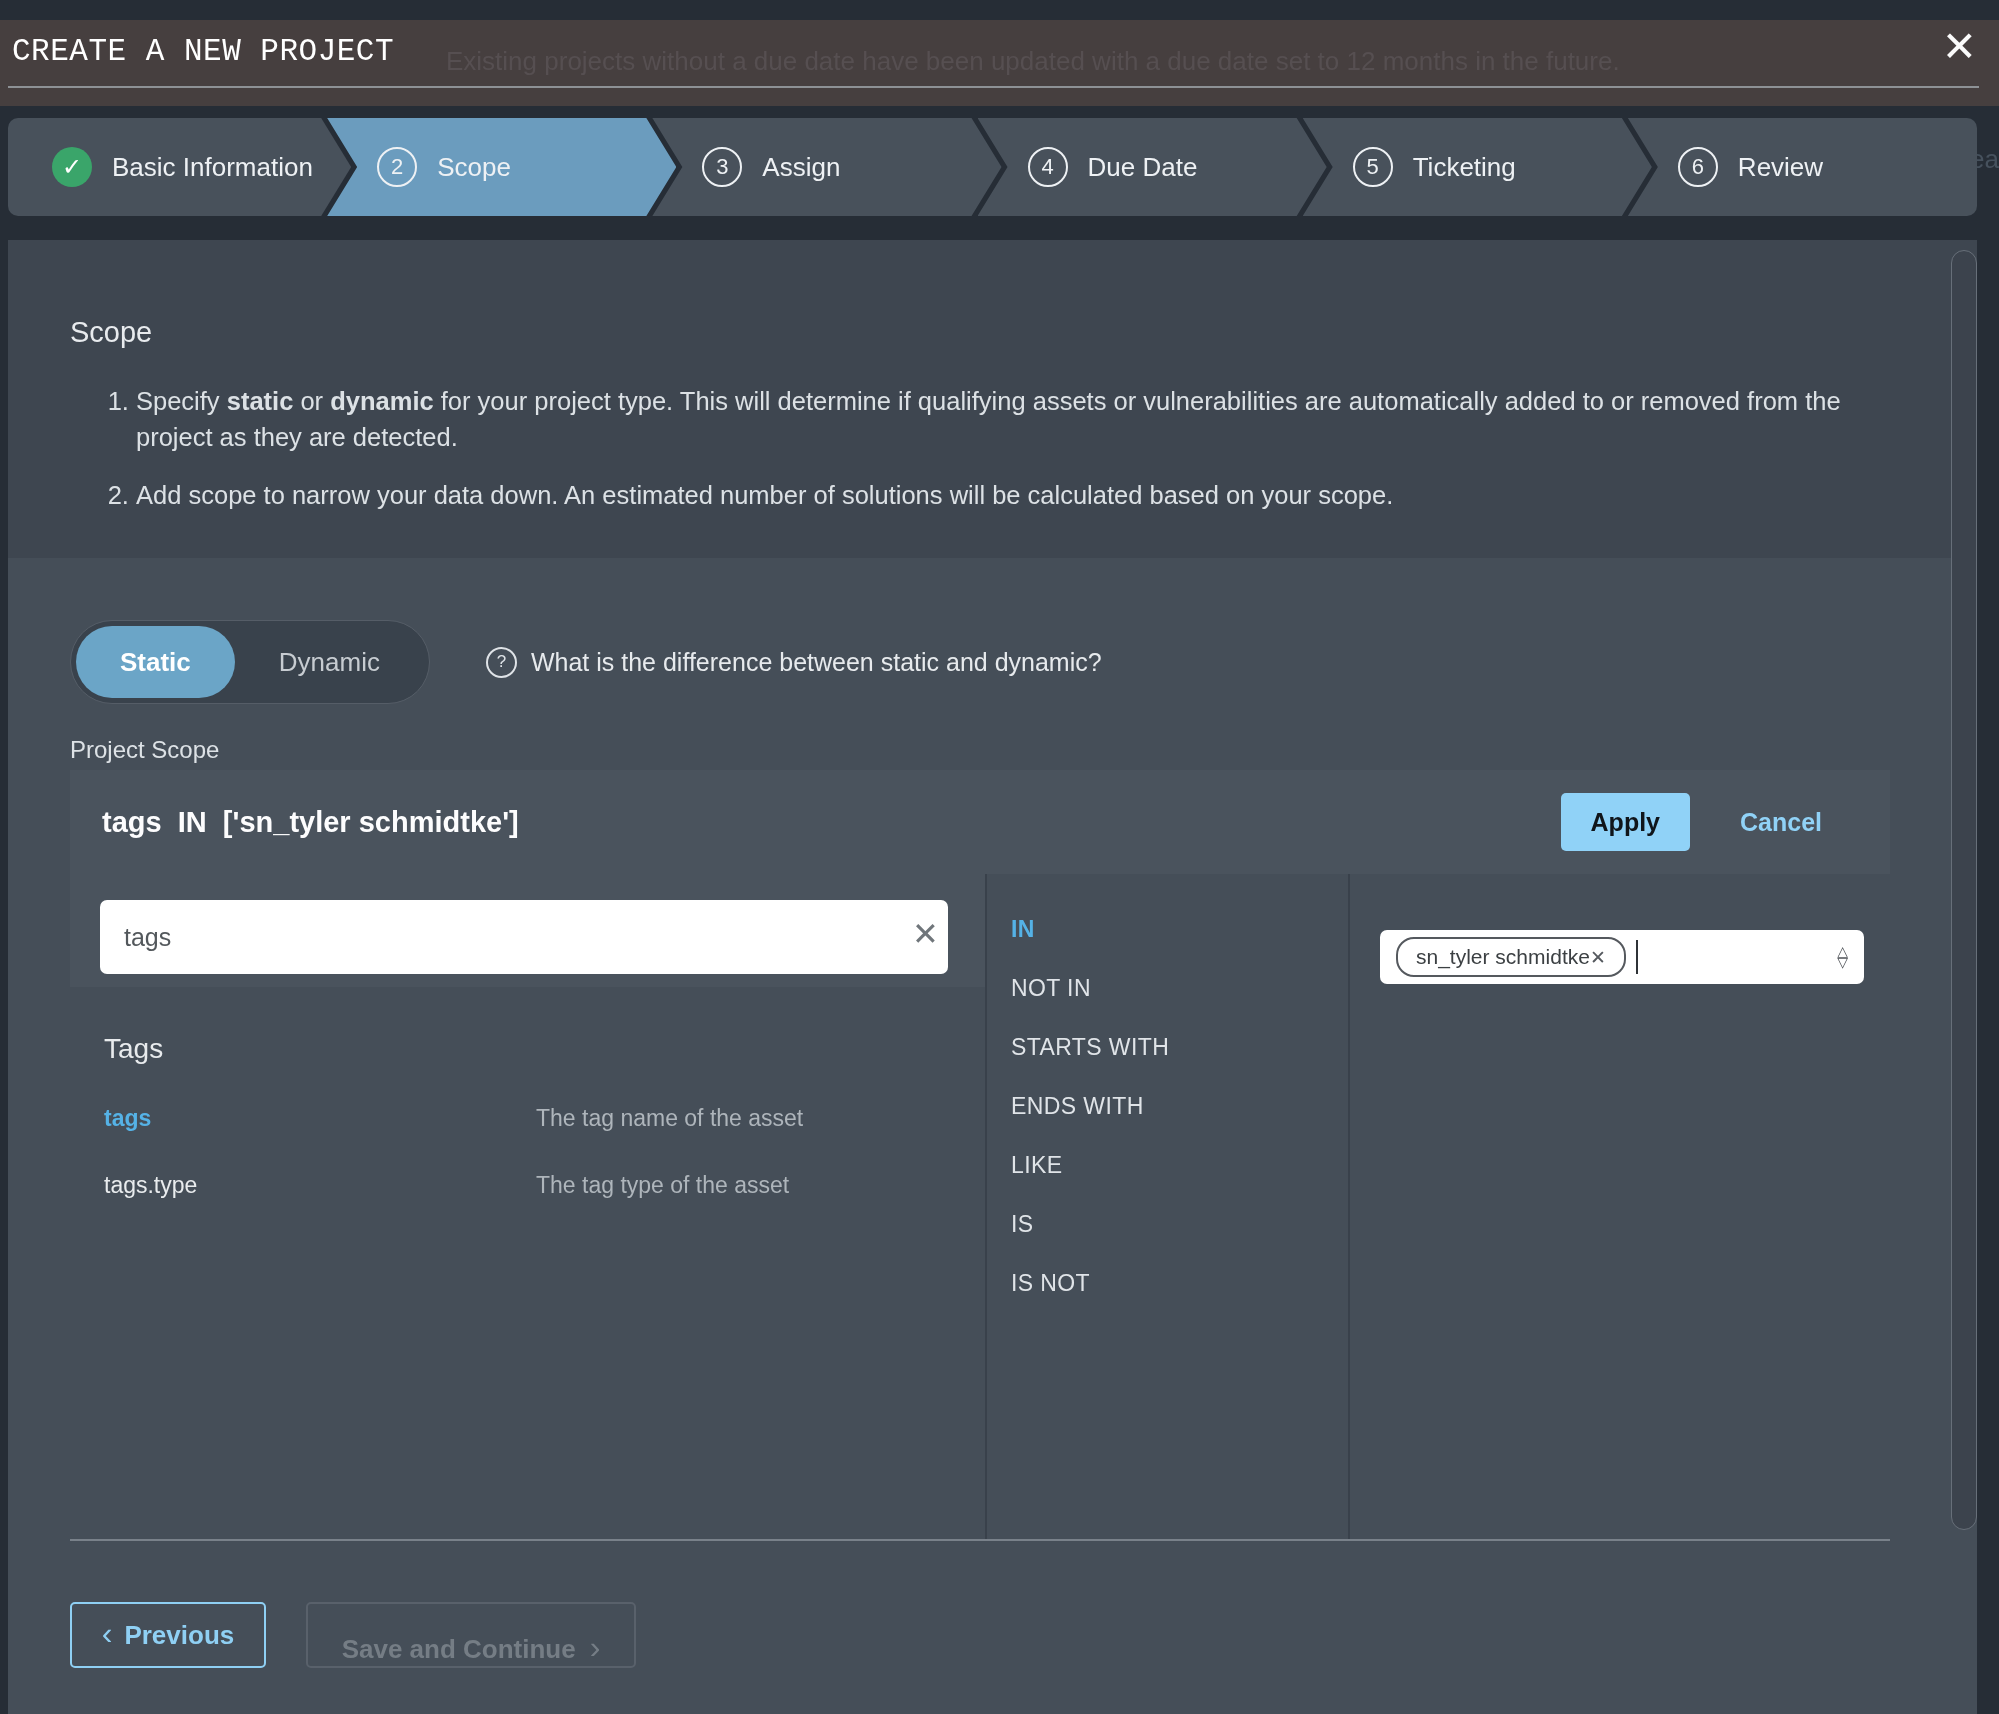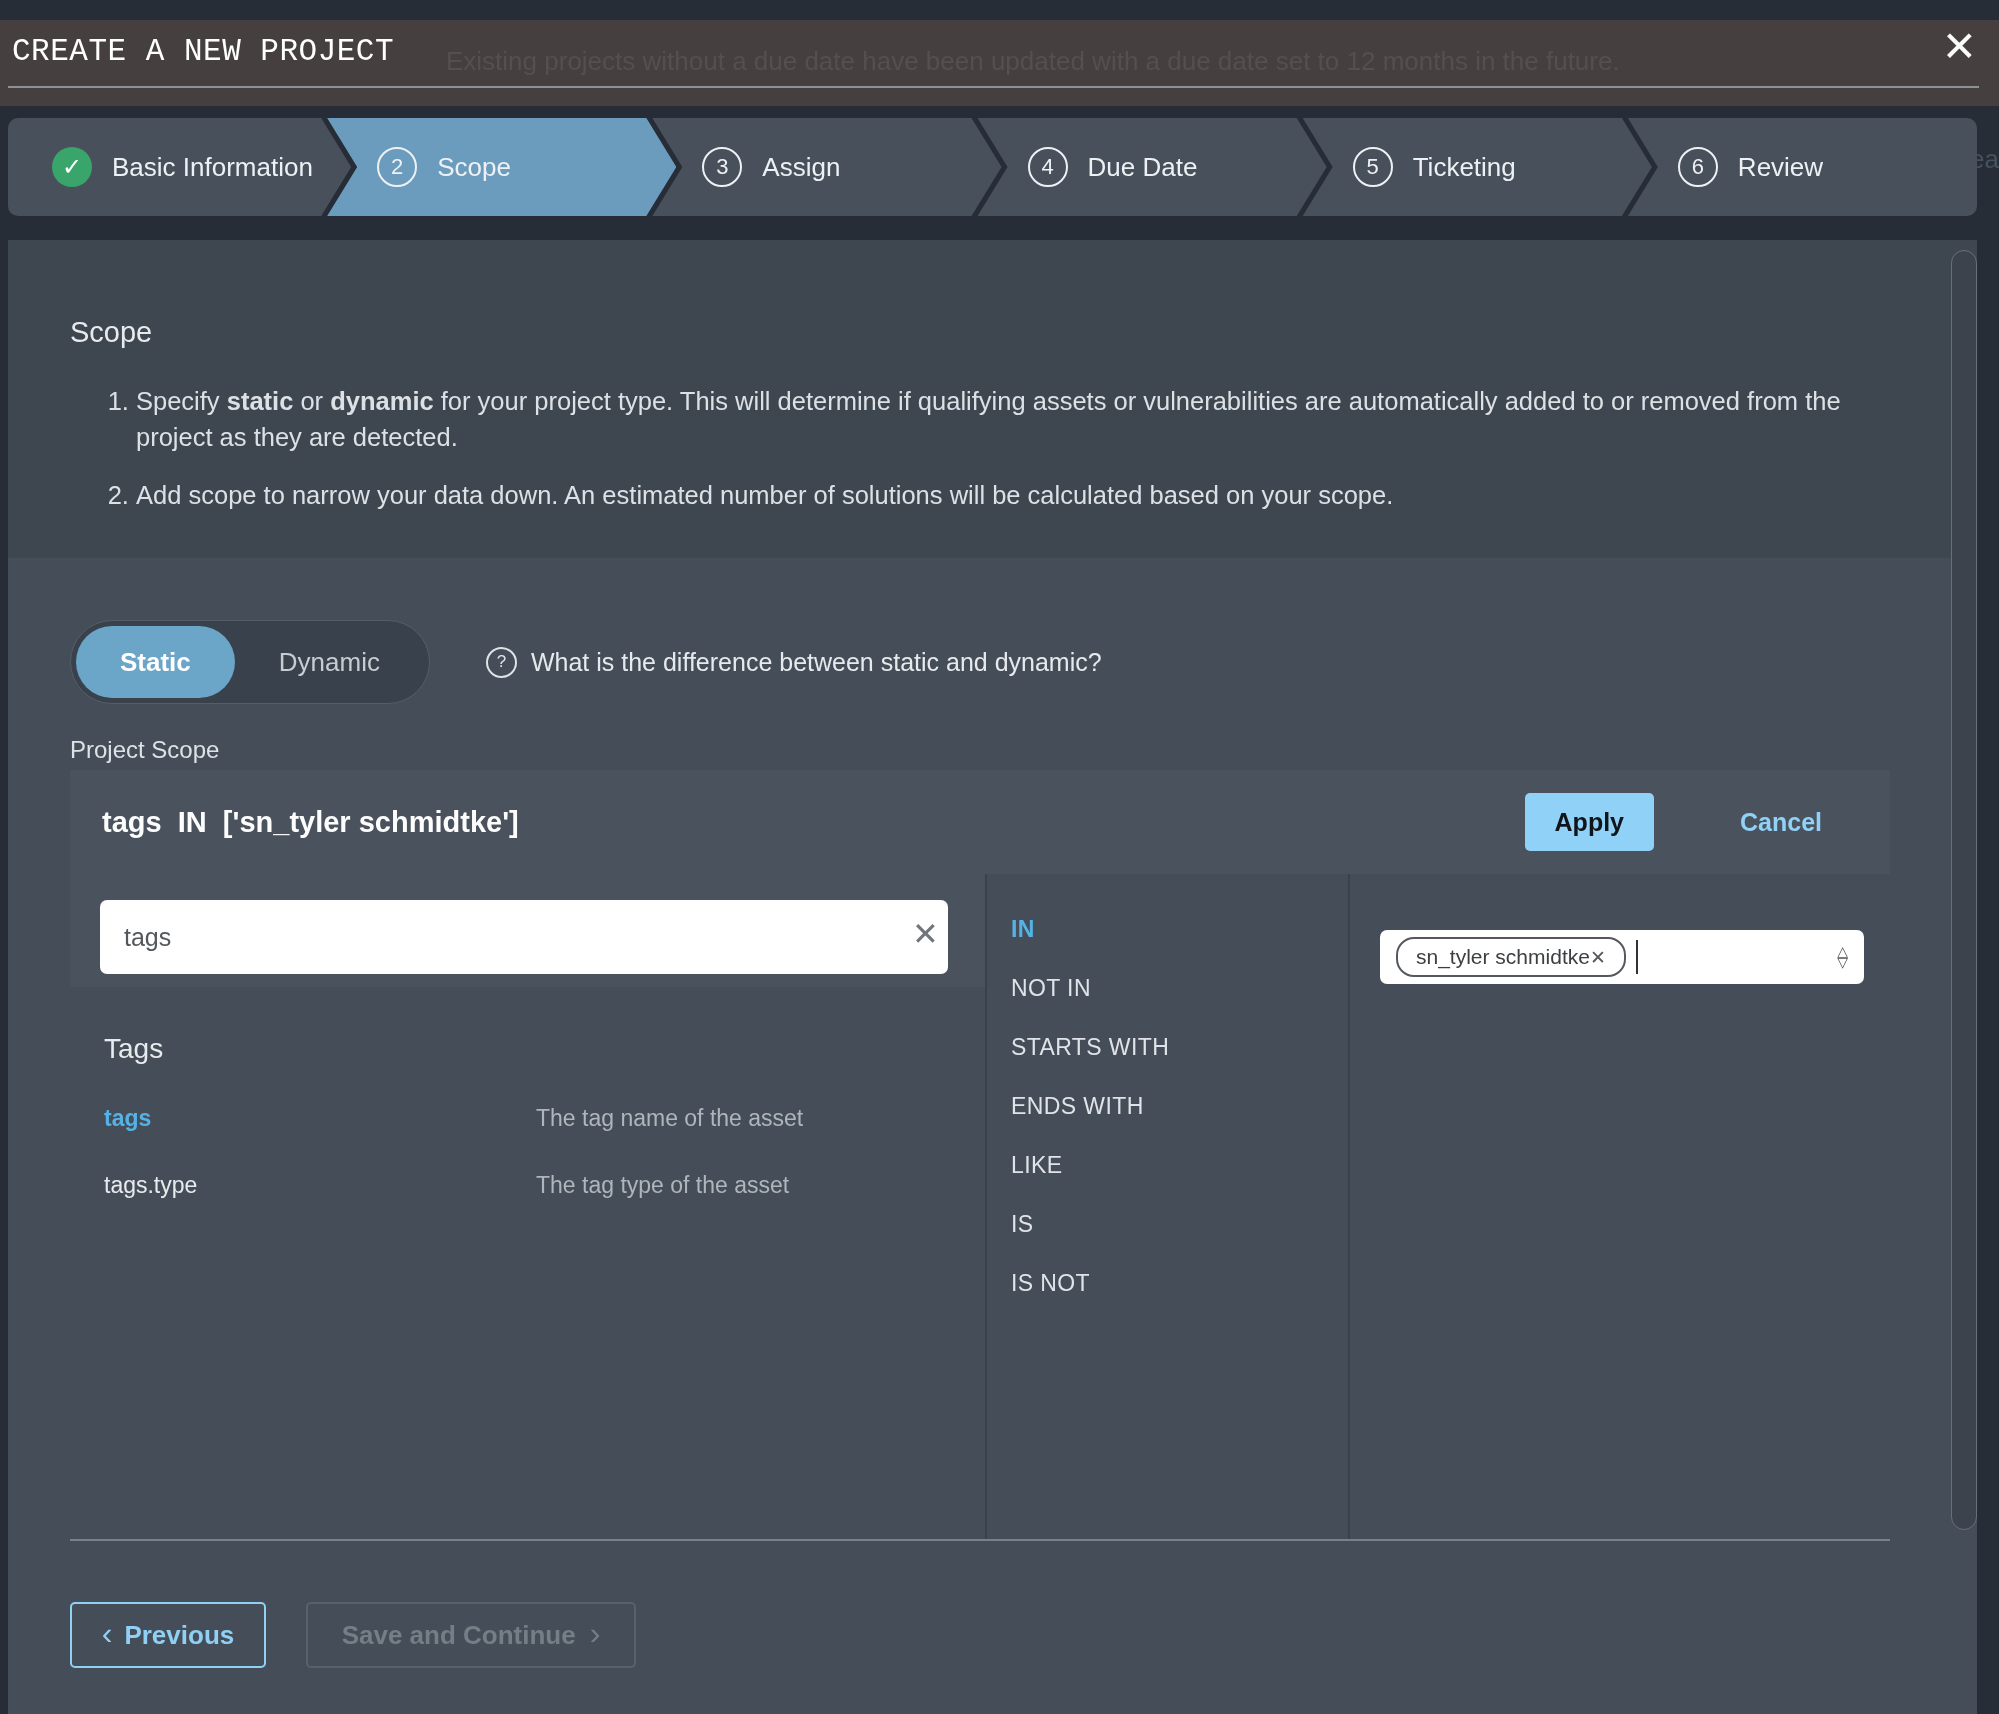--- a/index.html
+++ b/index.html
@@ -39,21 +39,21 @@
   
   .toggle-row{position:absolute;left:62px;top:380px;display:flex;align-items:center;gap:56px;}
   .toggle{height:84px;border-radius:42px;background:#39424c;border:1px solid #555d67;
         display:inline-flex;align-items:center;padding:5px;box-sizing:border-box;}
   .tog-opt{height:72px;display:flex;align-items:center;padding:0 44px;font-size:26px;border-radius:36px;color:#c7ccd1;cursor:pointer;}
   .tog-opt.sel{background:#6ba5c7;color:#ffffff;font-weight:bold;}
   .help{display:flex;align-items:center;gap:14px;color:#e7eaed;font-size:25px;}
   .qcircle{width:27px;height:27px;border:2px solid #dfe3e7;border-radius:50%;display:flex;align-items:center;justify-content:center;font-size:17px;color:#dfe3e7;}
   
   .ps-label{position:absolute;left:62px;top:496px;font-size:24px;color:#dde2e6;}
-  .expr-bar{position:absolute;left:62px;top:530px;width:1820px;height:104px;background:#4a535d;display:flex;align-items:center;gap:36px;}
+  .expr-bar{position:absolute;left:62px;top:530px;width:1820px;height:104px;background:#4a535d;display:flex;align-items:center;}
   .expr{margin-left:32px;font-size:29px;font-weight:bold;color:#fdfdfe;white-space:pre;}
   .apply{margin-left:auto;height:58px;padding:0 30px;background:#90d2f7;border:none;border-radius:5px;
         font-family:inherit;font-size:25px;font-weight:bold;color:#10151a;cursor:pointer;}
   .cancel{margin:0 62px 0 44px;font-size:25px;font-weight:bold;color:#90d2f7;cursor:pointer;background:none;border:none;font-family:inherit;}
   .columns{position:absolute;left:62px;top:634px;width:1820px;height:667px;display:flex;border-bottom:2px solid #79818a;box-sizing:border-box;}
   .col1{width:915px;flex:0 0 auto;}
   .col2{width:363px;flex:0 0 auto;border-left:2px solid #39414b;box-sizing:border-box;padding:42px 0 0 24px;}
   .col3{flex:1;border-left:2px solid #39414b;box-sizing:border-box;position:relative;}
   .searchwrap{height:113px;background:#4a535d;position:relative;}
   .search{position:absolute;left:30px;top:26px;width:848px;height:74px;background:#ffffff;border:none;border-radius:7px;
@@ -70,21 +70,21 @@
         display:flex;align-items:center;padding:0 16px;box-sizing:border-box;}
   .chip{display:inline-flex;align-items:center;height:36px;border:2px solid #55595e;border-radius:18px;
         padding:0 18px;font-size:21px;color:#3c4043;}
   .chip .x{font-size:19px;color:#55595e;cursor:pointer;}
   .caret{width:2px;height:34px;background:#2f3337;margin-left:10px;}
   .spinner{margin-left:auto;display:flex;flex-direction:column;align-items:center;color:#4e5257;font-size:14px;line-height:.8;cursor:pointer;}
   
   .prev-btn{position:absolute;left:62px;top:1362px;width:196px;height:66px;background:none;border:2px solid #8fd0f4;border-radius:5px;
         color:#8fd0f4;font-family:inherit;font-size:26px;font-weight:bold;display:flex;align-items:center;justify-content:center;gap:12px;cursor:pointer;}
   .save-btn{position:absolute;left:298px;top:1362px;width:330px;height:66px;background:none;border:2px solid #59616b;border-radius:5px;
-        color:#757d85;font-family:inherit;font-size:26px;font-weight:bold;display:flex;align-items:center;justify-content:center;gap:14px;cursor:default;}
+        color:#757d85;font-family:inherit;font-size:26px;font-weight:bold;display:flex;align-items:flex-end;justify-content:center;gap:14px;cursor:default;}
   .chev{font-size:32px;font-weight:400;line-height:1;position:relative;top:-2px;}
   
   .scroll-thumb{position:absolute;right:22px;top:250px;width:26px;height:1280px;border-radius:13px;background:#3c434d;border:1px solid #676f79;box-sizing:border-box;}
 </style>
 </head>
 <body>
 
 <div class="titlebar">
   <div class="title">CREATE A NEW PROJECT</div>
   <div class="notice">Existing projects without a due date have been updated with a due date set to 12 months in the future.</div>

